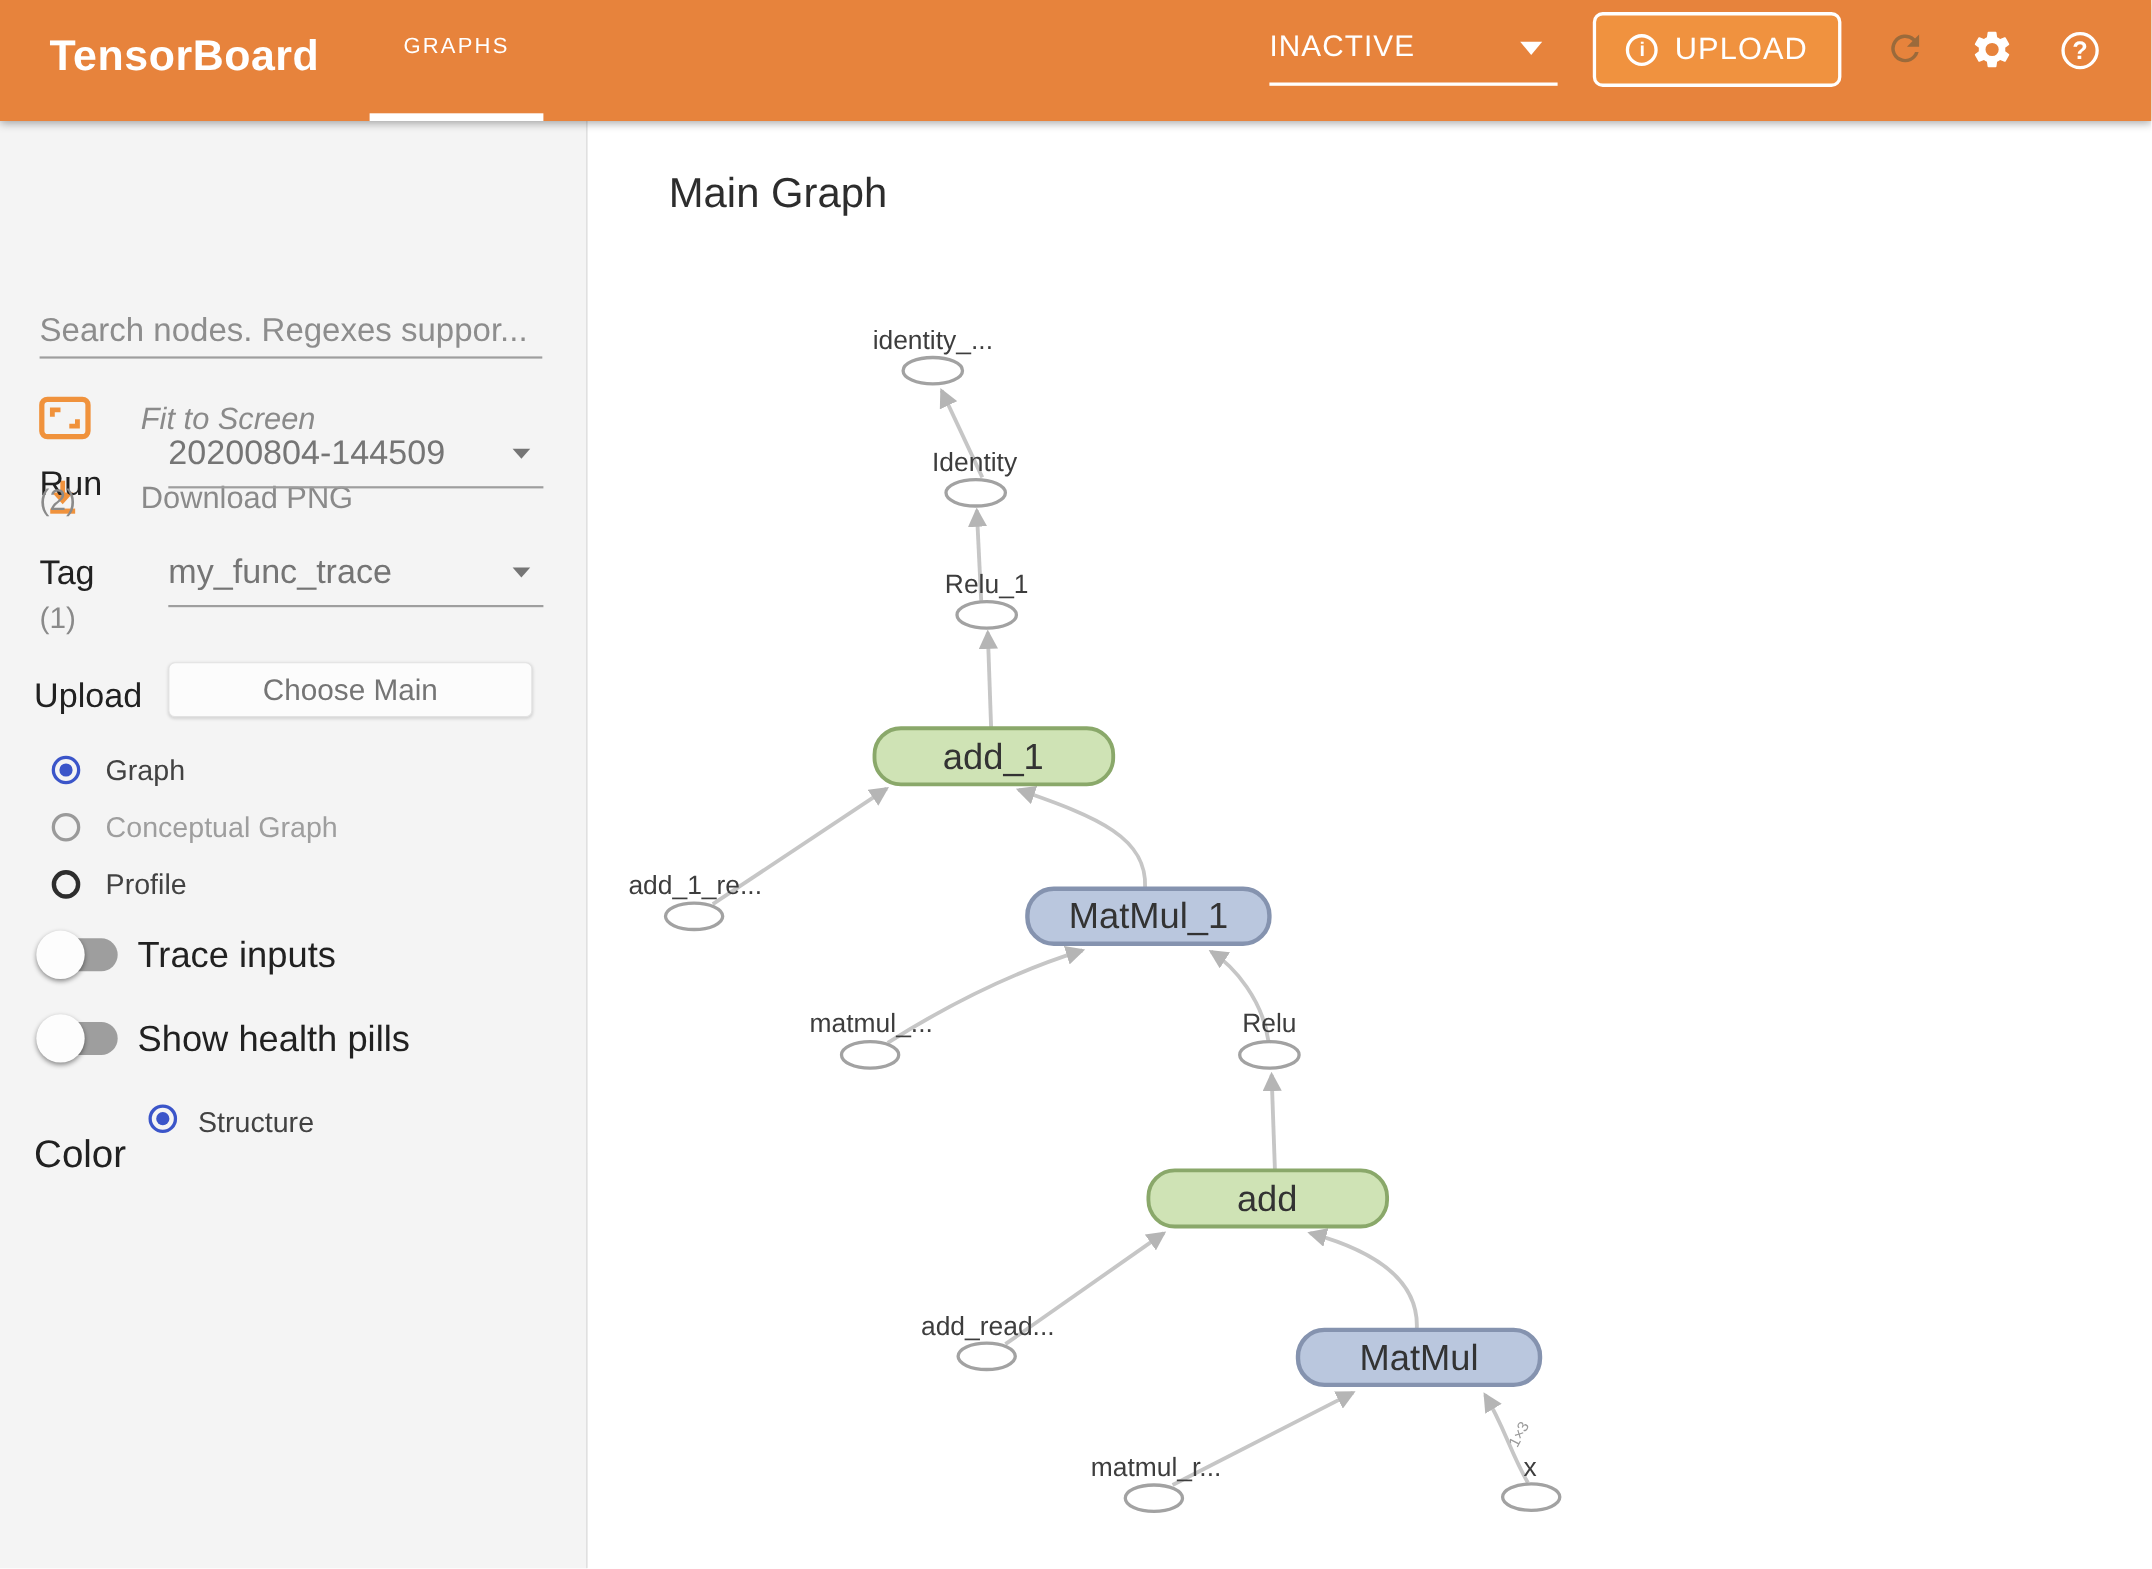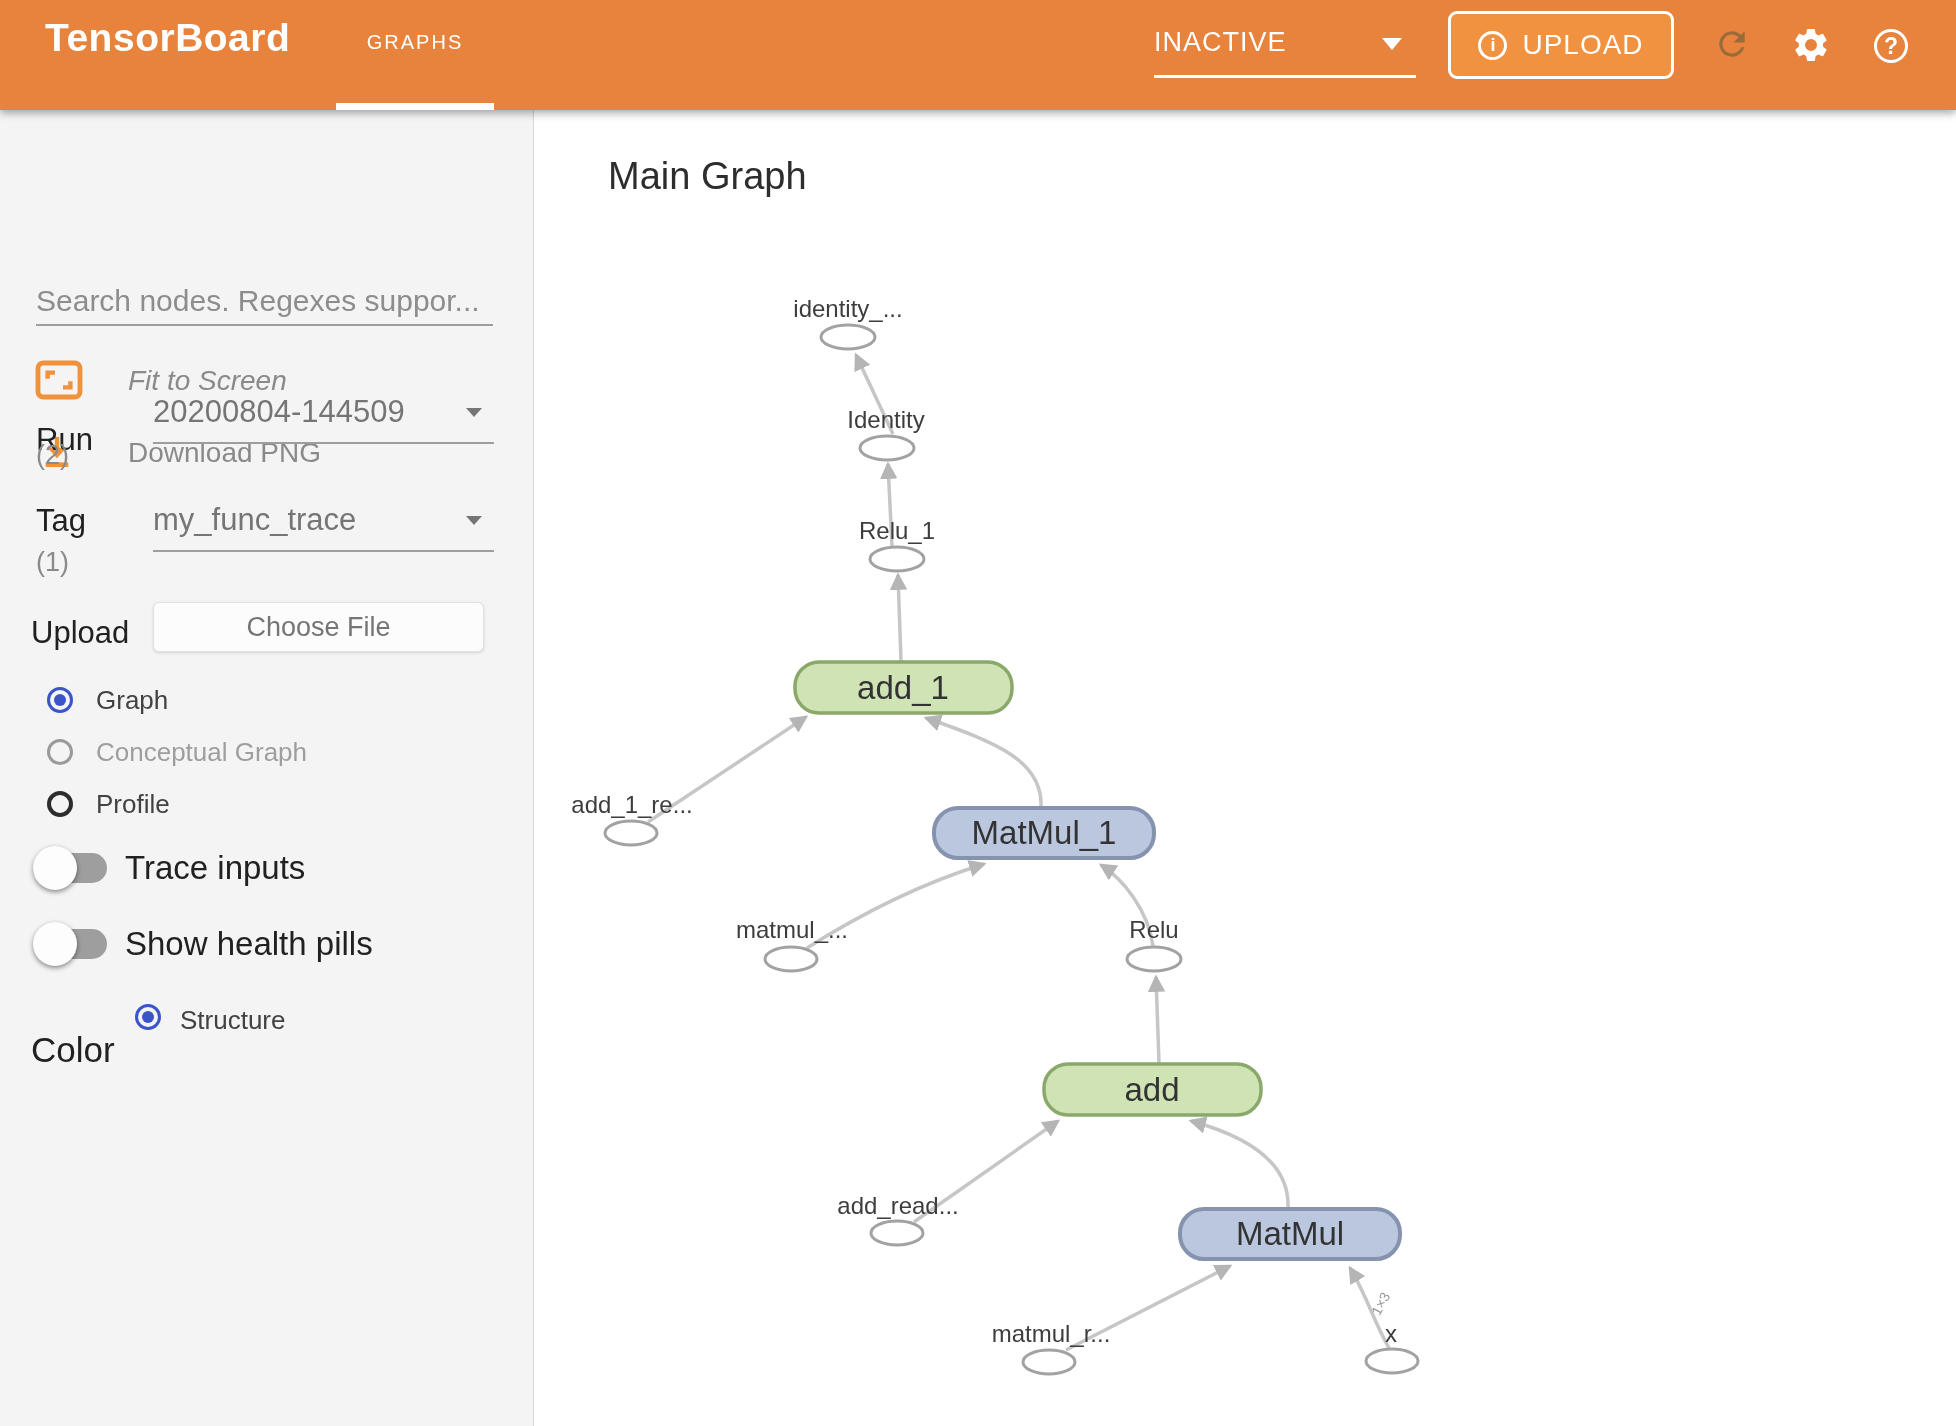--- a/index.html
+++ b/index.html
@@ -4,21 +4,21 @@
 <style>
   * { margin:0; padding:0; box-sizing:border-box; }
   html,body { background:#fff; }
   body { font-family:"Liberation Sans", sans-serif; }
   #app { position:relative; width:1956px; height:1426px; overflow:hidden; background:#fff; }
   .abs { position:absolute; }
 
   
   #header { position:absolute; left:0; top:0; width:1956px; height:110px; background:#e7833c;
             box-shadow:0 3px 8px rgba(0,0,0,.35); z-index:20; }
-  .logo { left:45px; top:16px; font-size:39px; font-weight:700; color:#fff; letter-spacing:.5px; }
+  .logo { left:45px; top:30px; font-size:39px; font-weight:700; color:#fff; letter-spacing:.5px; }
   .tab { left:336px; top:31px; width:158px; text-align:center; font-size:20px; font-weight:500;
          letter-spacing:2px; color:#fff; cursor:pointer; }
   .tab-underline { left:336px; top:103px; width:158px; height:7px; background:#fff; }
   .status { left:1154px; top:27px; font-size:27px; font-weight:500; letter-spacing:1px; color:#fff; }
   .status-underline { left:1154px; top:75px; width:262px; height:3px; background:#fff; }
   .status-caret { left:1382px; top:38px; width:0; height:0;
                   border-left:10px solid transparent; border-right:10px solid transparent;
                   border-top:12px solid #fff; }
   .upload-btn { left:1448px; top:11px; width:226px; height:68px; background:#f0923f;
                 border:3px solid #fff; border-radius:9px; display:flex; align-items:center;
@@ -154,21 +154,21 @@
     <span class="side-el form-label" style="left:36px; top:393px;">Tag</span>
     <span class="side-el form-count" style="left:36px; top:437px;">(1)</span>
     <div class="side-el" style="left:153px; top:392px; width:341px; height:50px; cursor:pointer;">
       <span class="form-value">my_func_trace</span>
       <div class="dd-caret" style="position:absolute; right:12px; top:14px;"></div>
       <div class="field-underline" style="position:absolute; left:0; top:48px; width:341px;"></div>
     </div>
 
     <span class="side-el form-label" style="left:31px; top:505px;">Upload</span>
     <div class="side-el choose-file" style="top:492px;">
-      <span>Choose File</span>
+      <span>Choose Main</span>
     </div>
 
     <div class="side-el radio-row" style="top:570px;">
       <span class="radio-outer sel">
           <span class="radio-dot"></span>
         </span>
       <span class="radio-label">Graph</span>
     </div>
     <div class="side-el radio-row" style="top:622px;">
       <span class="radio-outer dim"></span>

